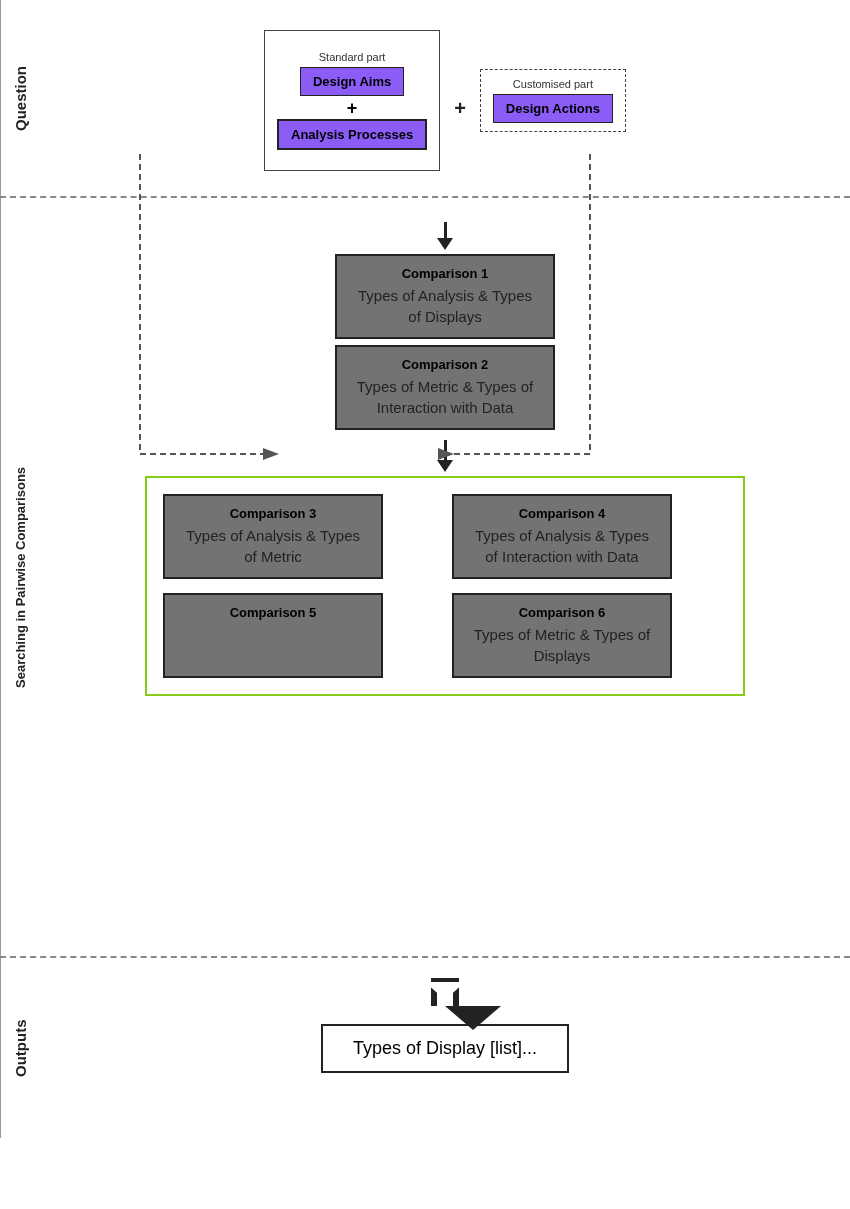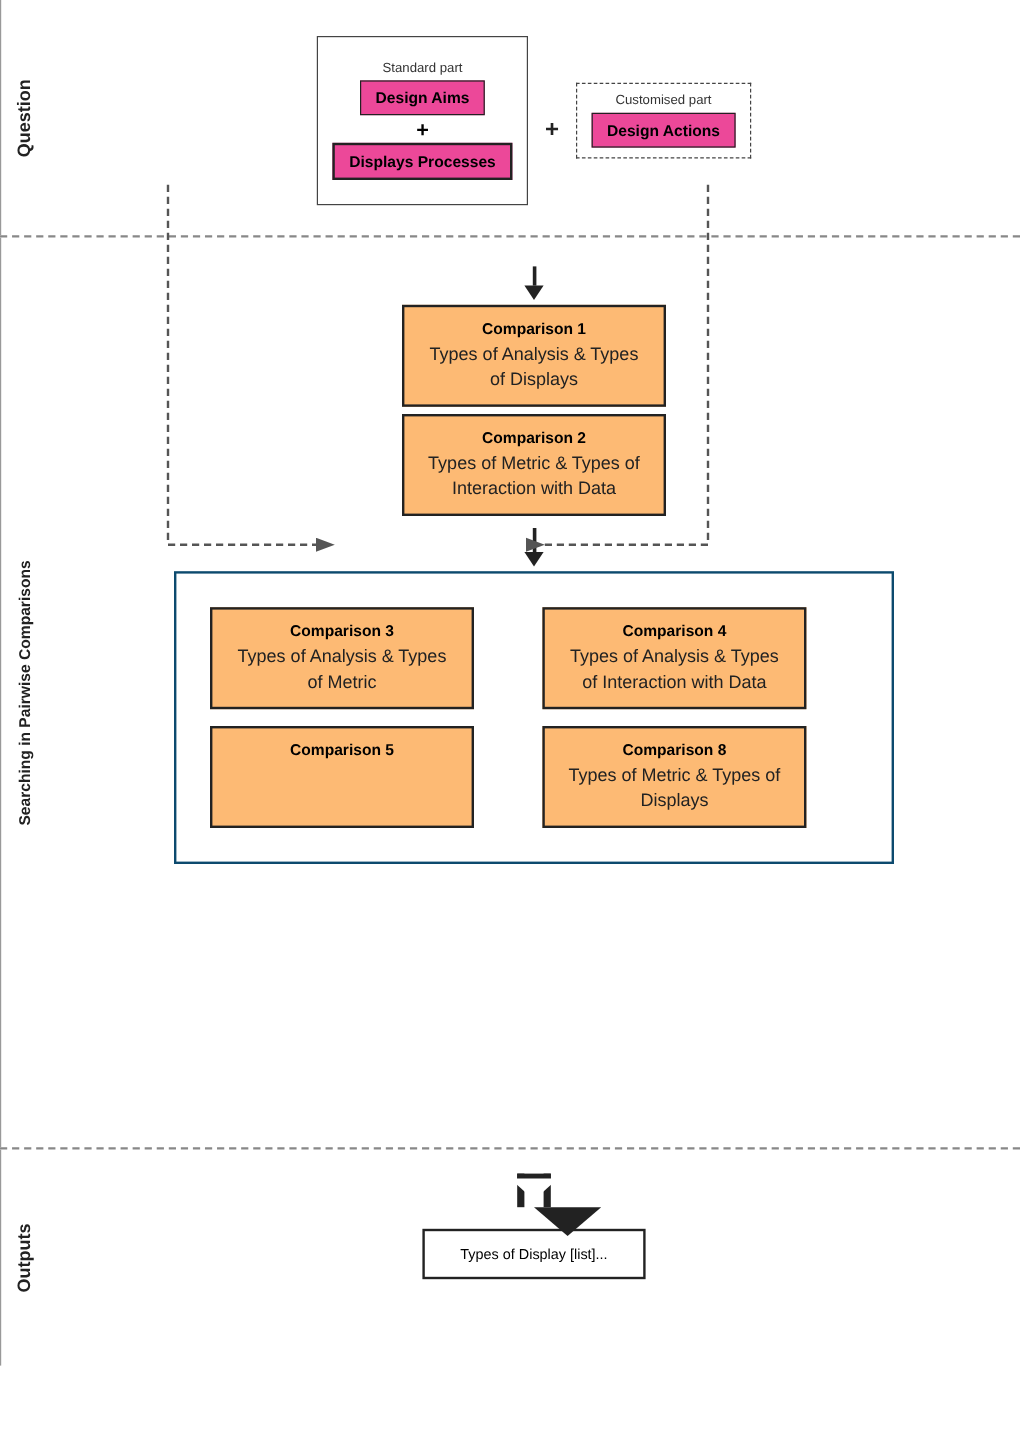--- a/index.html
+++ b/index.html
@@ -87,21 +87,21 @@
       font-size: 11px;
       color: #333;
       margin-bottom: 4px;
       text-align: center;
     }
 
     .box {
       border: 2px solid #222;
       padding: 6px 12px;
       text-align: center;
-      background: #ec4899;
+      background: #8b5cf6;
       font-weight: bold;
       font-size: 13px;
       min-width: 100px;
     }
 
     .box-thin {
       border: 1px solid #222;
     }
 
     .plus-sign {
@@ -123,21 +123,21 @@
       border: 1px dashed #444;
       padding: 8px 12px;
       position: relative;
     }
 
     
     .comparison-box {
       border: 2px solid #222;
       padding: 10px 16px;
       text-align: center;
-      background: #fdba74;
+      background: #737373;
       min-width: 150px;
       max-width: 220px;
     }
 
     .comparison-box .comp-title {
       font-weight: bold;
       font-size: 13px;
       margin-bottom: 4px;
     }
 
@@ -164,22 +164,22 @@
     .arrow-head-down {
       width: 0;
       height: 0;
       border-left: 8px solid transparent;
       border-right: 8px solid transparent;
       border-top: 12px solid #222;
     }
 
     
     .outer-box {
-      border: 2px solid #0c4a6e;
-      padding: 28px;
+      border: 2px solid #84cc16;
+      padding: 16px;
       width: 90%;
       max-width: 600px;
       position: relative;
     }
 
     
     .comp-grid {
       display: grid;
       grid-template-columns: 1fr 1fr;
       gap: 14px;
@@ -202,41 +202,41 @@
       flex-direction: column;
       align-items: center;
       justify-content: center;
       padding: 10px 0 20px 0;
     }
 
     .output-box {
       border: 2px solid #222;
       padding: 12px 30px;
       text-align: center;
-      font-size: 12px;
+      font-size: 18px;
       background: #fff;
       margin-top: 8px;
     }
     .gap-sm { height: 6px; }
   </style>
 </head>
 <body>
 
 <div class="diagram-wrapper">
 
   <div class="section-row row-question">
     <div class="section-label">Question</div>
     <div class="section-content">
       <div class="question-content">
 
         <div class="part-group standard-part">
           <div class="part-label">Standard part</div>
           <div class="box box-thin">Design Aims</div>
           <span style="font-size:18px;font-weight:bold;padding:0 10px;display:inline-block;margin-top:2px;">+</span>
-          <div class="box">Displays Processes</div>
+          <div class="box">Analysis Processes</div>
         </div>
 
         <div class="plus-sign">+</div>
 
         <div class="part-group customised-part">
           <div class="part-label">Customised part</div>
           <div class="box box-thin">Design Actions</div>
         </div>
 
       </div>
@@ -304,21 +304,21 @@
             <div class="comparison-box">
               <div class="comp-title">Comparison 4</div>
               <div class="comp-desc">Types of Analysis &amp; Types of Interaction with Data</div>
             </div>
 
             <div class="comparison-box">
               <div class="comp-title">Comparison 5</div>
             </div>
 
             <div class="comparison-box">
-              <div class="comp-title">Comparison 8</div>
+              <div class="comp-title">Comparison 6</div>
               <div class="comp-desc">Types of Metric &amp; Types of Displays</div>
             </div>
 
           </div>
         </div>
 
       </div>
     </div>
   </div>
 

